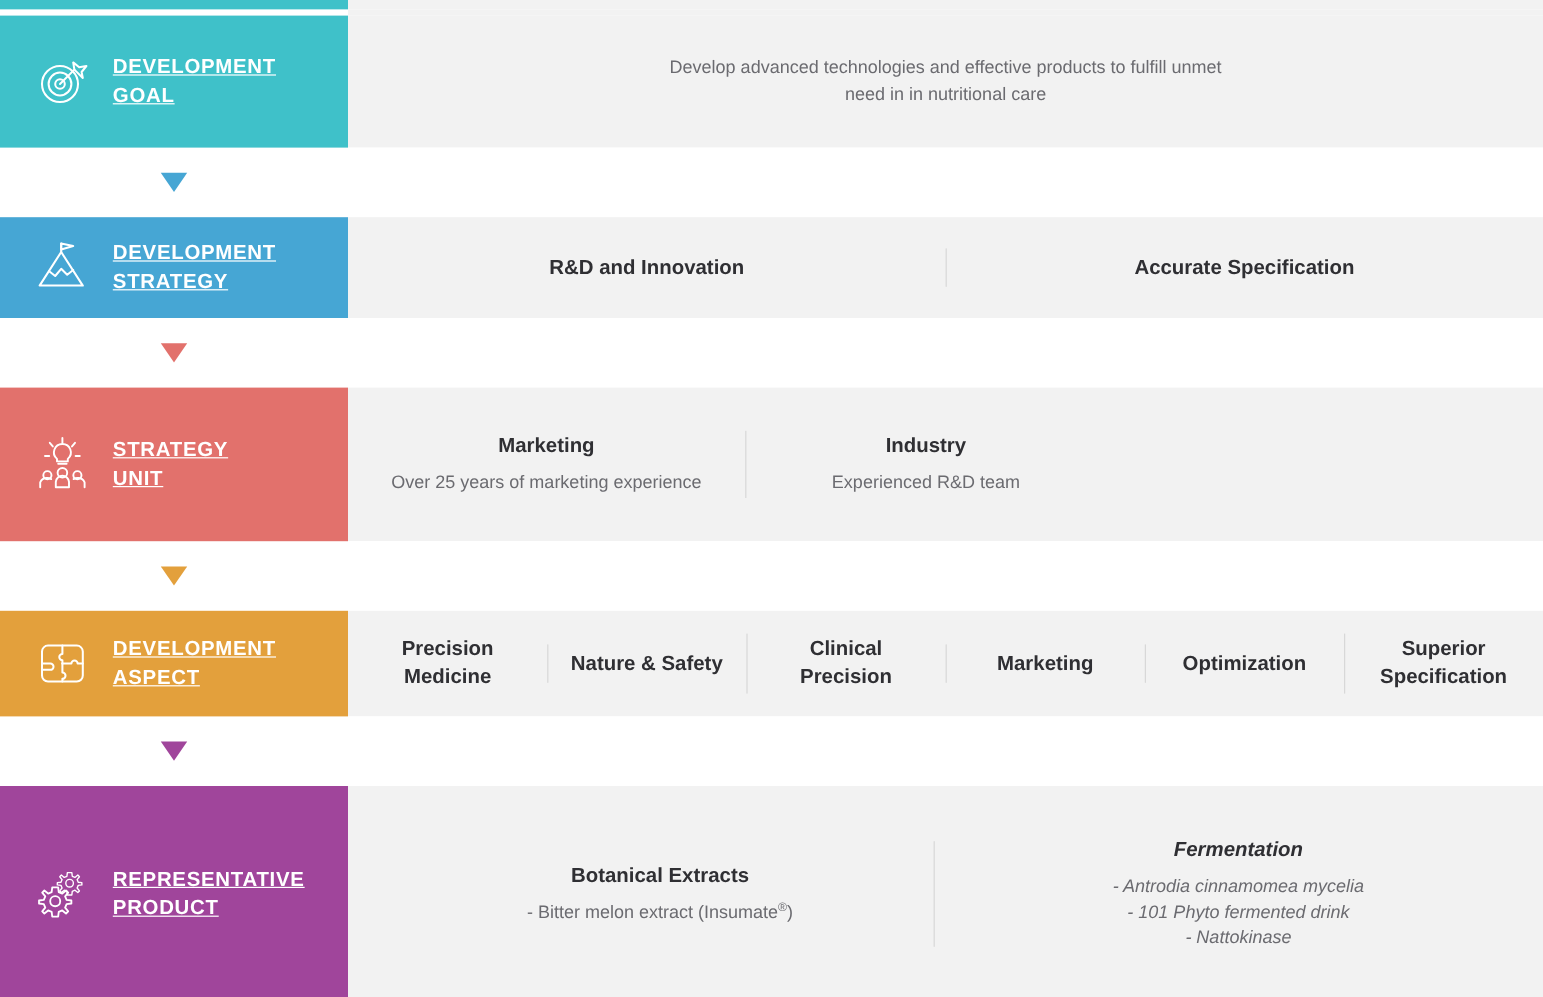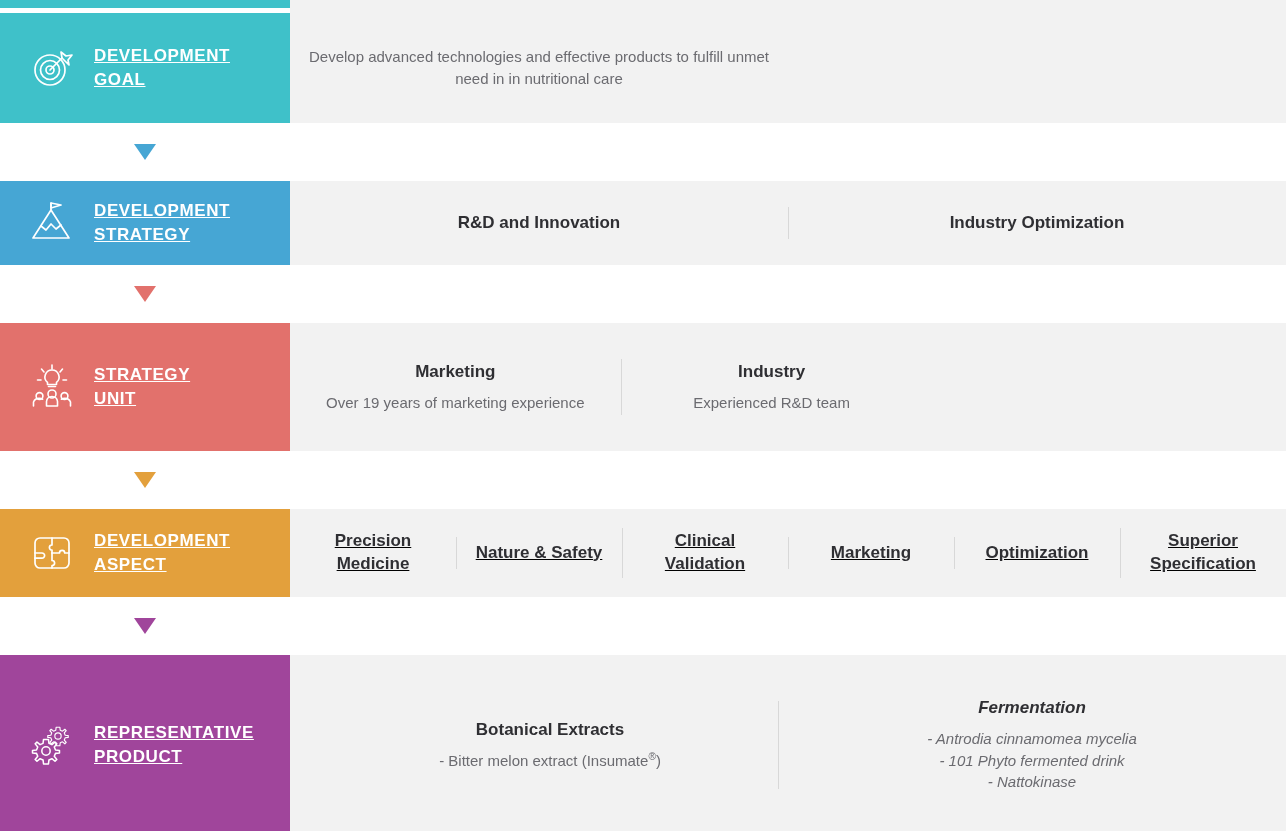--- a/index.html
+++ b/index.html
@@ -123,33 +123,33 @@
   }
   .connector .gap-fill {
     flex: 1 1 auto;
     height: 100%;
     background: #ffffff;
   }
 
   
   #tier-goal       { height: 110px; }
   #tier-goal .tier-label { background: #3fc1c9; }
-  #tier-goal .tier-body  { height: 110px; }
+  #tier-goal .tier-body  { height: 110px; justify-content: center; }
 
   #tier-strategy   { height: 84px; }
   #tier-strategy .tier-label { background: #46a6d4; }
   #tier-strategy .tier-body  { height: 84px; }
 
   #tier-unit       { height: 128px; }
   #tier-unit .tier-label { background: #e2716c; }
   #tier-unit .tier-body  { height: 128px; }
 
   #tier-aspect     { height: 88px; }
   #tier-aspect .tier-label { background: #e3a03c; }
-  #tier-aspect .tier-body  { height: 88px; text-decoration: underline; }
+  #tier-aspect .tier-body  { height: 88px; }
 
   #tier-product    { height: 180px; }
   #tier-product .tier-label { background: #a0459b; }
   #tier-product .tier-body  { height: 180px; }
 
   
   .top-strip {
     display: flex;
     height: 8px;
   }
@@ -231,21 +231,21 @@
         </svg>
       </span>
       <span class="tier-title">DEVELOPMENT
 STRATEGY</span>
     </div>
     <div class="tier-body">
       <div class="cell w-half">
         <div class="cell-head">R&amp;D and Innovation</div>
       </div>
       <div class="cell w-half">
-        <div class="cell-head">Industry Optimization</div>
+        <div class="cell-head">Accurate Specification</div>
       </div>
     </div>
   </div>
 
   <div class="connector">
     <div class="arrow-zone">
       <span class="arrow" style="border-top-color: rgb(226, 113, 108);"></span>
     </div>
     <div class="gap-fill"></div>
   </div>
@@ -268,21 +268,21 @@
           <circle cx="36.5" cy="33" r="3.4"></circle>
           <path d="M42.5 43 v-4 a6 6 0 0 0 -6-3.6 a6.4 6.4 0 0 0 -3.2 0.8"></path>
         </svg>
       </span>
       <span class="tier-title">STRATEGY
 UNIT</span>
     </div>
     <div class="tier-body">
       <div class="cell unit-c1">
         <div class="cell-head">Marketing</div>
-        <div class="cell-text">Over 19 years of marketing experience</div>
+        <div class="cell-text">Over 25 years of marketing experience</div>
       </div>
       <div class="cell unit-c3">
         <div class="cell-head">Industry</div>
         <div class="cell-text">Experienced R&amp;D team</div>
       </div>
     </div>
   </div>
 
   <div class="connector">
     <div class="arrow-zone">
@@ -306,21 +306,21 @@
 ASPECT</span>
     </div>
     <div class="tier-body">
       <div class="cell w-sixth">
         <div class="cell-head">Precision Medicine</div>
       </div>
       <div class="cell w-sixth">
         <div class="cell-head">Nature &amp; Safety</div>
       </div>
       <div class="cell w-sixth">
-        <div class="cell-head">Clinical Validation</div>
+        <div class="cell-head">Clinical Precision</div>
       </div>
       <div class="cell w-sixth">
         <div class="cell-head">Marketing</div>
       </div>
       <div class="cell w-sixth">
         <div class="cell-head">Optimization</div>
       </div>
       <div class="cell w-sixth">
         <div class="cell-head">Superior Specification</div>
       </div>

